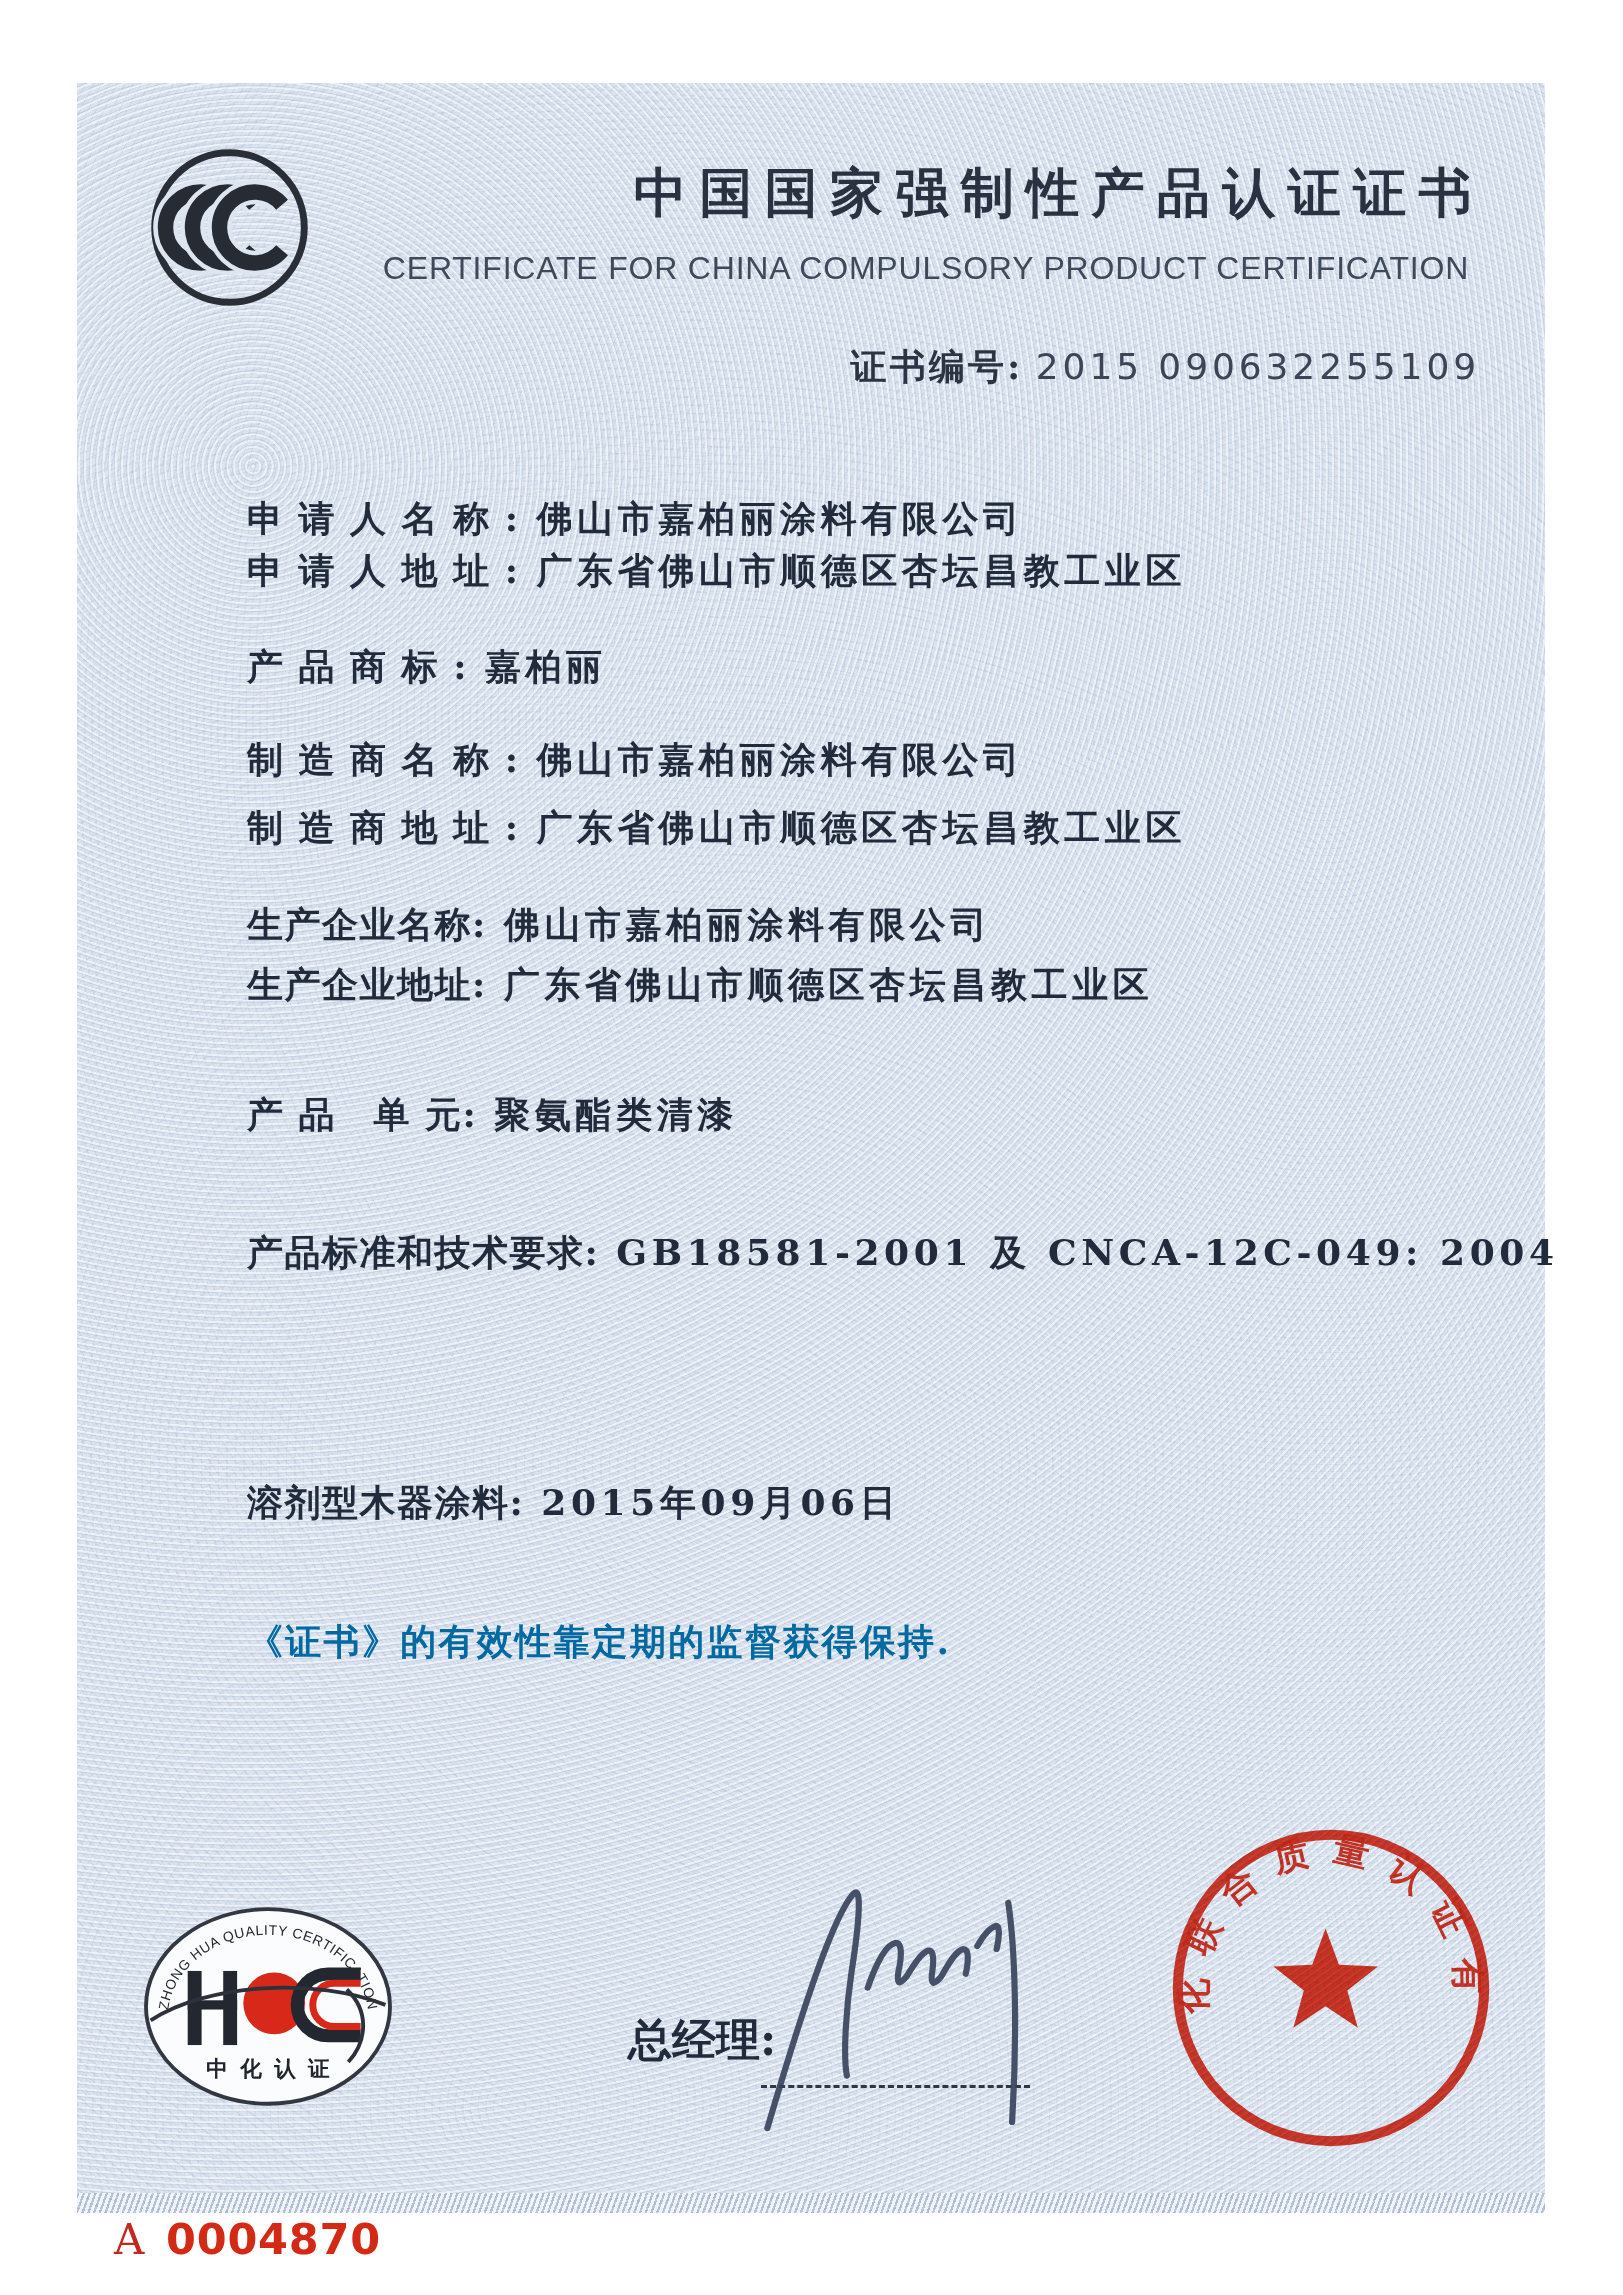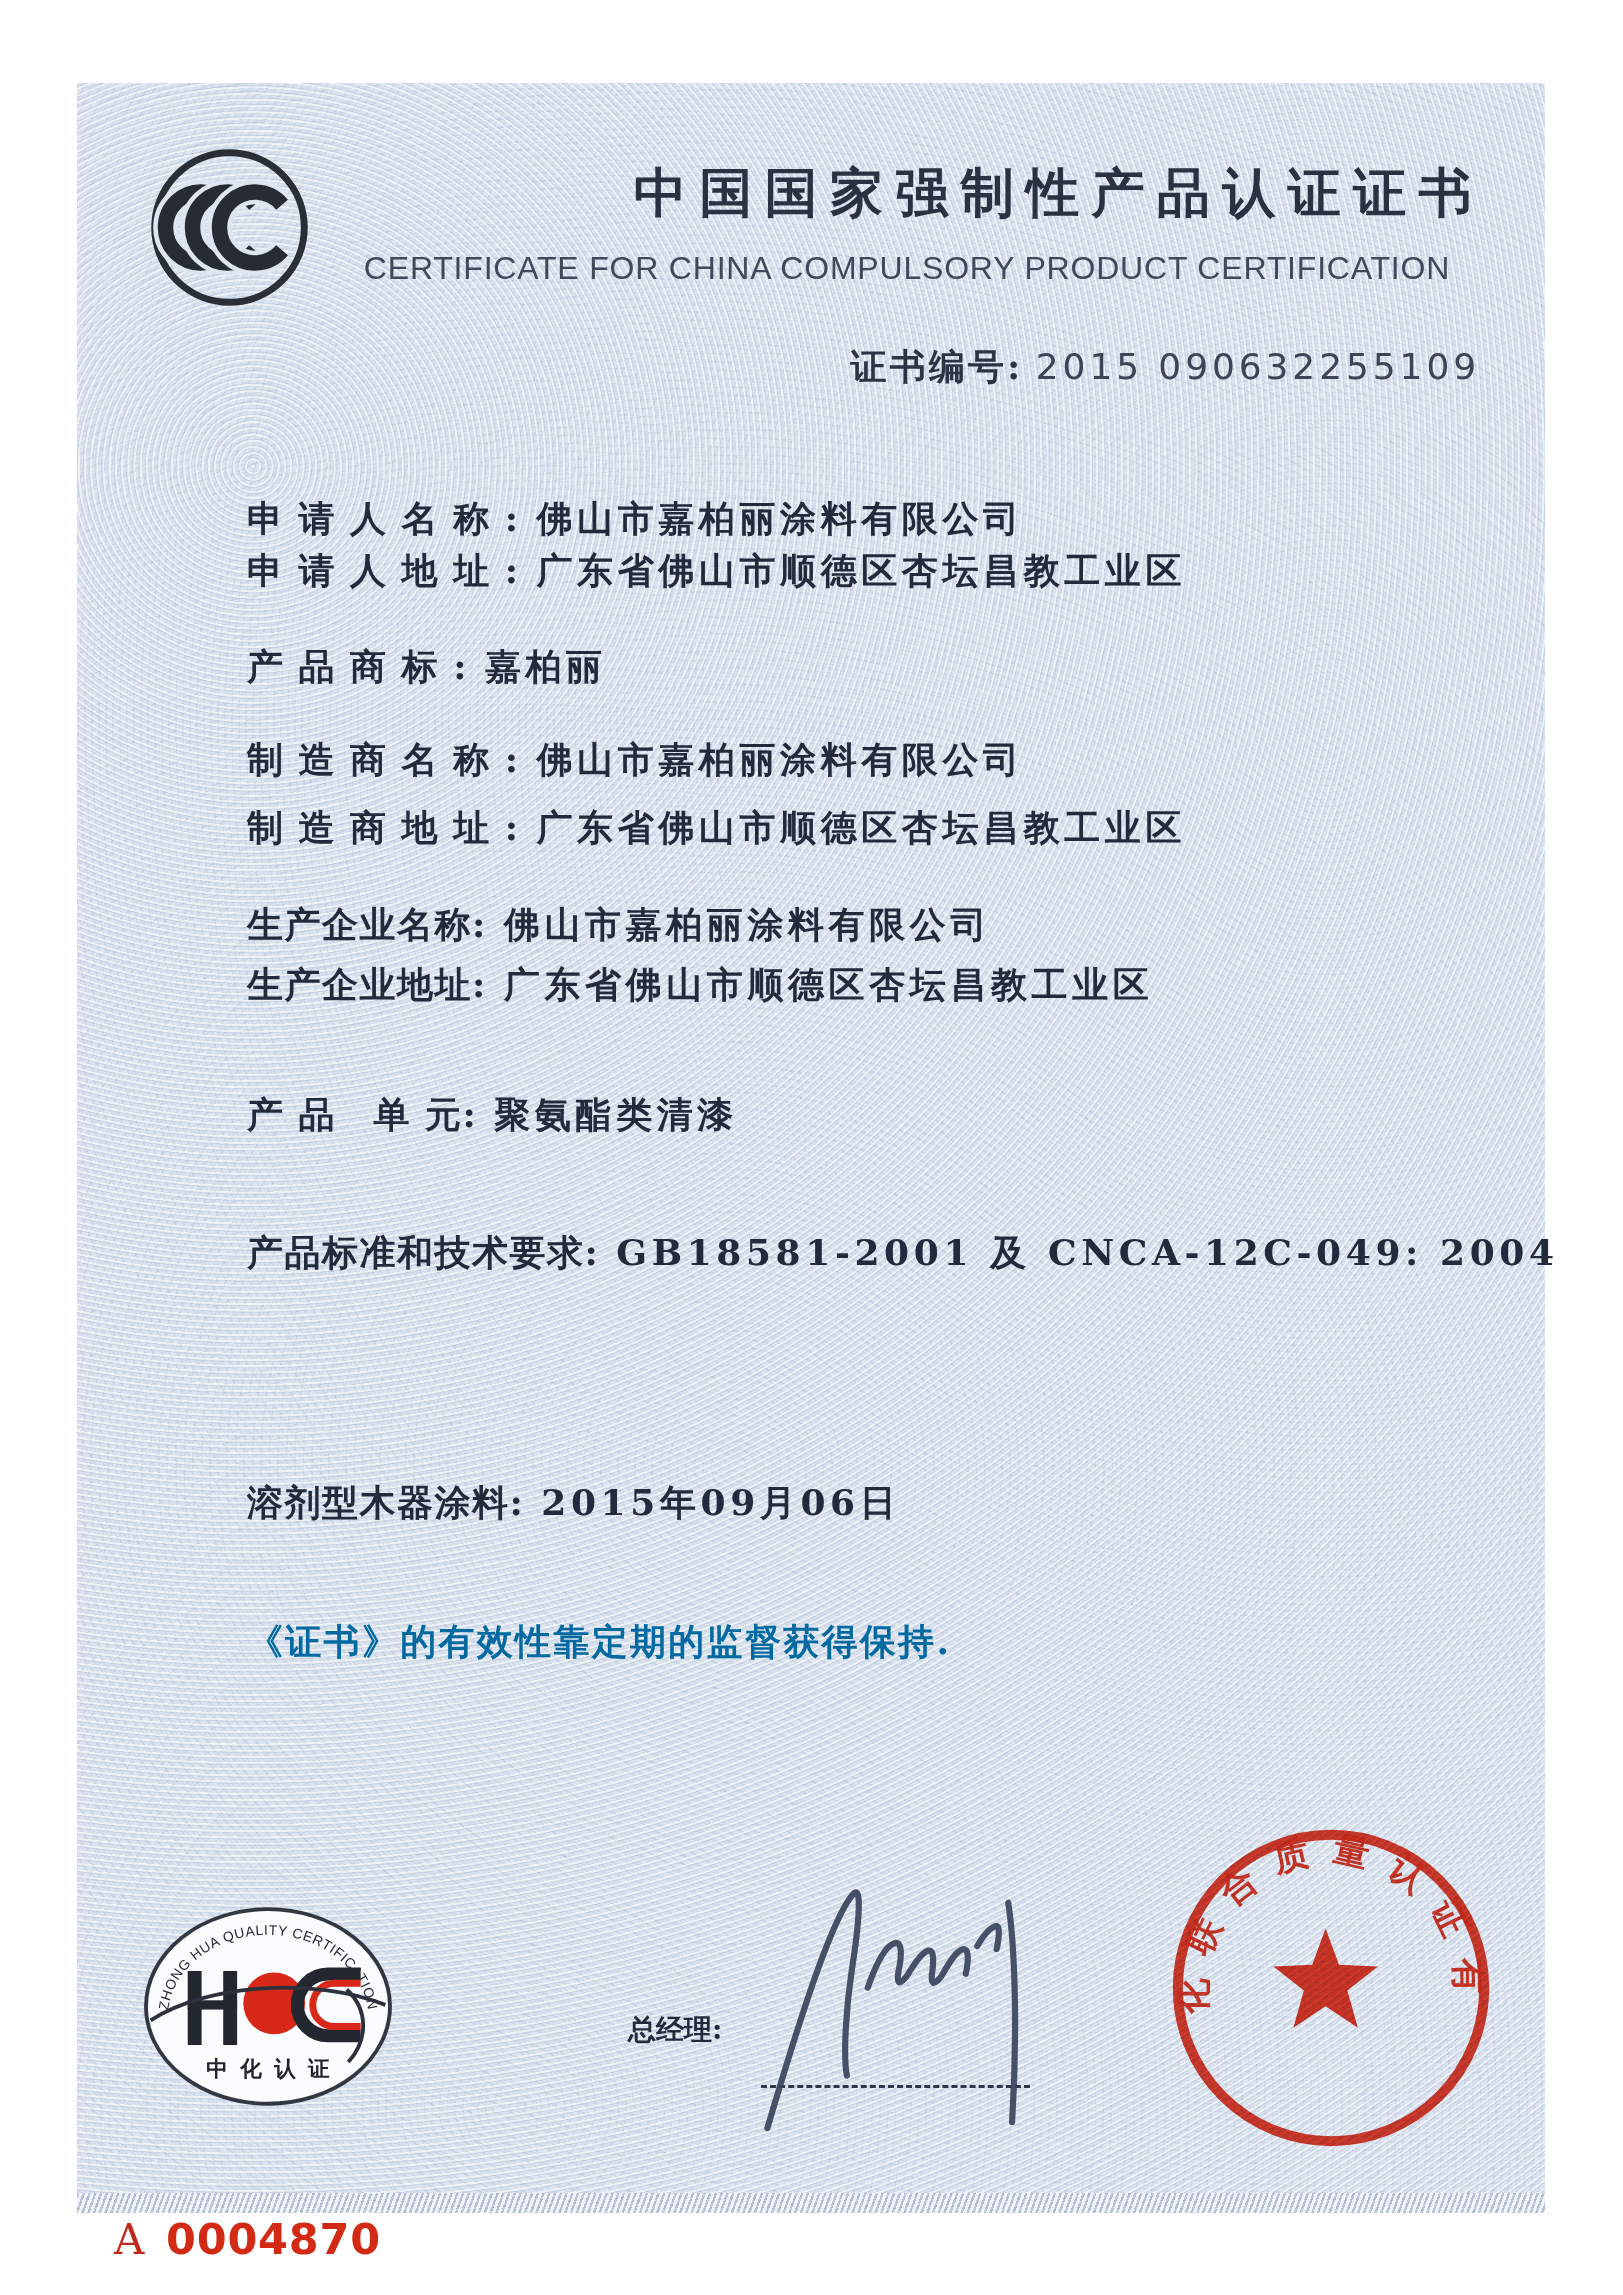--- a/index.html
+++ b/index.html
@@ -22,42 +22,42 @@
     position:absolute; left:0; bottom:0; width:100%; height:20px;
     background:repeating-linear-gradient(110deg, rgba(120,140,172,.38) 0 2.3px, rgba(244,247,252,.85) 2.3px 5.4px);
   }
   .abs { position:absolute; }
   .ccc  { left:147px; top:145px; width:165px; height:165px; }
   .title-zh {
     left:356px; top:158px; width:1128px; text-align:right;
     font-size:53px; font-weight:700; letter-spacing:12.4px; color:#2a3140; white-space:nowrap;
   }
   .title-en {
-    left:312px; top:250px; width:1190px; text-align:center;
+    left:331px; top:250px; width:1190px; text-align:center;
     font-family:"Liberation Sans", sans-serif; font-size:32px; font-weight:400;
     letter-spacing:0.8px; color:#40495a; white-space:nowrap;
   }
   .cert-no { right:143px; top:343px; white-space:nowrap; font-size:36px; }
   .cert-no .lab { font-weight:700; letter-spacing:3.1px; color:#2c3444; }
   .cert-no .val {
     font-family:"DejaVu Sans", sans-serif; font-weight:400;
     letter-spacing:3.9px; color:#3c4456; margin-left:12.4px;
   }
   .frow { left:247px; font-size:36px; font-weight:600; white-space:nowrap; color:#222b3c; }
   .frow .lab { letter-spacing:1.5px;text-align:right; }
   .frow .val { margin-left:17px; letter-spacing:4.6px; }
   .r0{top:495px}.r1{top:547px}.r2{top:643px}.r3{top:736px}.r4{top:804px}
   .r5{top:901px}.r6{top:961px}.r7{top:1043px}.r8{top:1091px}.r9{top:1229px}.r10{top:1479px}
   .statement {
     left:247px; top:1308px; width:1206px;
     font-size:36px; font-weight:600; line-height:59px; letter-spacing:1.5px; color:#222b3c;
   }
   .validity { left:247px; top:1618px; font-size:36px; font-weight:600; letter-spacing:2.3px; color:#0369a1; }
   .hqc { left:138px; top:1903px; width:260px; height:210px; }
-  .signer { left:628px; top:2011px; font-size:28px; font-weight:600; color:#222b3c; }
+  .signer { left:628px; top:2011px; font-size:44px; font-weight:600; color:#222b3c; }
   .sig-line { left:761px; top:2085px; width:269px; height:0; border-top:3.9px dashed #2e3648; }
   .signature { left:738px; top:1870px; width:332px; height:294px; }
   .seal { left:1167px; top:1824px; width:328px; height:328px; mix-blend-mode:multiply; }
   .serial { left:114px; top:2214px; display:flex; align-items:baseline; }
   .serial .pfx { font-family:"DejaVu Serif", serif; font-size:42px; color:#bf2a1e; }
   .serial .num { font-family:"DejaVu Sans", sans-serif; font-weight:600; font-size:43px; letter-spacing:0.8px; color:#d32a16; margin-left:21.6px; }
 </style>
 </head>
 <body>
 

